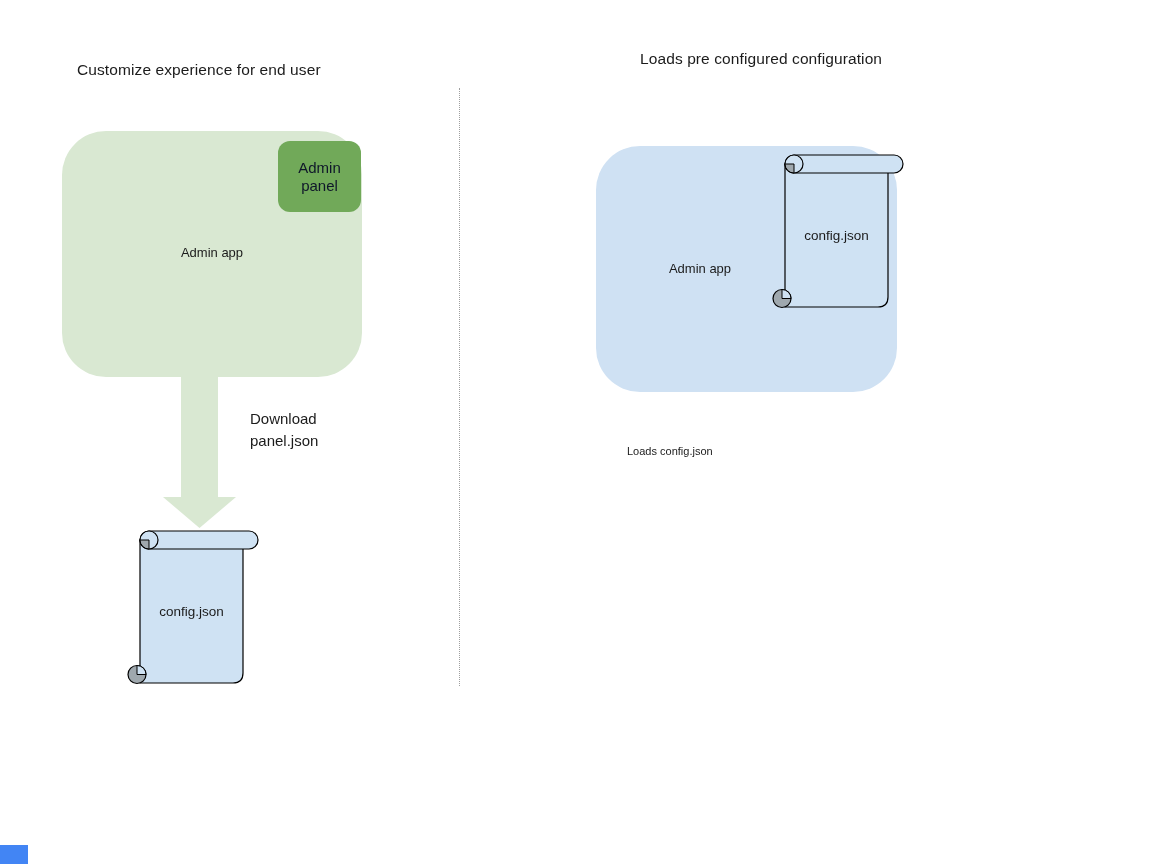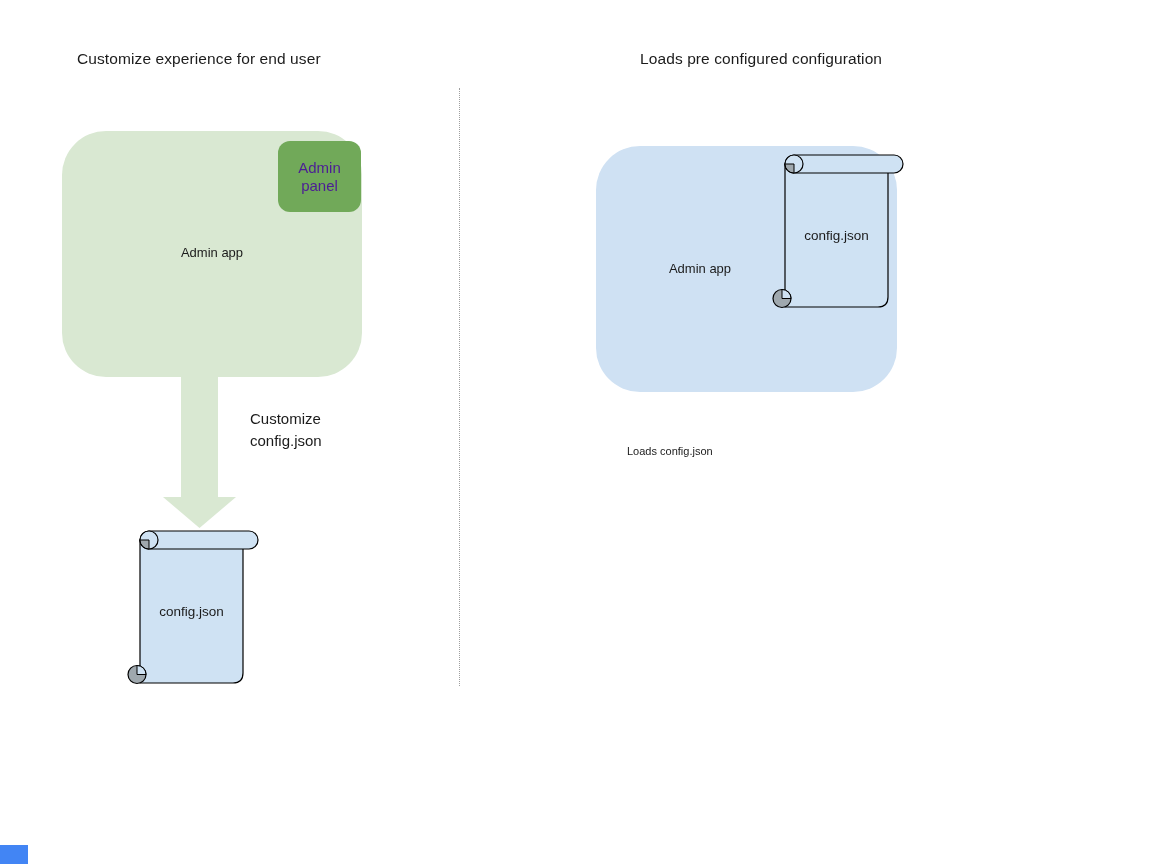--- a/index.html
+++ b/index.html
@@ -13,58 +13,58 @@
   .divider{
     width:0;border-left:1px dotted var(--divider-gray);
   }
   .app-box{border-radius:44px;}
   .admin-box{background:var(--admin-app-fill);}
   .demo-box{background:var(--demo-app-fill);}
   .app-label{font-size:13px;text-align:center;}
   .admin-panel{
     background:var(--admin-panel-fill);border-radius:12px;
     display:flex;align-items:center;justify-content:center;
-    font-size:15px;line-height:18px;text-align:center;color:#4c1d95;
+    font-size:15px;line-height:18px;text-align:center;color:#0f172a;
   }
   .annotation{font-size:15px;line-height:22px;}
   .caption{font-size:11px;white-space:nowrap;}
   .scroll-wrap{width:133px;height:156px;}
   .scroll-label{
     position:absolute;left:14px;width:103px;top:74px;
     font-size:13.5px;text-align:center;
   }
   .scroll-body{fill:var(--scroll-fill);stroke:#000;stroke-width:1.2;}
   .scroll-bar{fill:var(--scroll-fill);stroke:#000;stroke-width:1.2;}
   .scroll-curl-base{fill:var(--scroll-fill);stroke:#000;stroke-width:1.2;}
   .scroll-curl-gray{fill:var(--curl-gray);stroke:#000;stroke-width:1;}
   .scroll-curl-gray-base{fill:var(--curl-gray);stroke:#000;stroke-width:1.2;}
   .scroll-curl-notch{fill:var(--scroll-fill);stroke:#000;stroke-width:1;}
   .arrow-poly{fill:var(--arrow-fill);}
   .corner-square{background:var(--corner-square);}
 </style>
 </head>
 <body>
 
-<div class="abs title" style="left:77px;top:50px;text-align:center;">Customize experience for end user</div>
+<div class="abs title" style="left:77px;top:61px;text-align:center;">Customize experience for end user</div>
 <div class="abs title" style="left:640px;top:50px;">Loads pre configured configuration</div>
 
 <div class="abs divider" style="left:459px;top:88px;height:598px;"></div>
 
 <div class="abs app-box admin-box" style="left:62px;top:131px;width:300px;height:246px;">
   <div class="abs app-label" style="left:0;width:300px;top:114px;">Admin app</div>
 </div>
 <div class="abs admin-panel" style="left:278px;top:141px;width:83px;height:71px;">
   <span style="width:56px;">Admin panel</span>
 </div>
 
 <svg class="abs" style="left:160px;top:377px;" width="80" height="153" viewBox="0 0 80 153">
   <polygon class="arrow-poly" points="21,0 58,0 58,120 76,120 39.5,151 3,120 21,120"></polygon>
 </svg>
 
-<div class="abs annotation" style="left:250px;top:408px;width:100px;">Customize config.json</div>
+<div class="abs annotation" style="left:250px;top:408px;width:100px;">Download panel.json</div>
 
 <div class="abs scroll-wrap" style="left:126px;top:530px;">
   <svg width="133" height="156" viewBox="0 0 133 156">
     <path class="scroll-body" d="M14 10 H117 V143 Q117 153 107 153 H14 Z"></path>
     <rect class="scroll-bar" x="14" y="1" width="118" height="18" rx="9" ry="9"></rect>
     <circle class="scroll-curl-base" cx="23" cy="10" r="9"></circle>
     <path class="scroll-curl-gray" d="M14 10 A9 9 0 0 0 23 19 L23 10 Z"></path>
     <circle class="scroll-curl-gray-base" cx="11" cy="144.5" r="9"></circle>
     <path class="scroll-curl-notch" d="M11 135.5 A9 9 0 0 1 20 144.5 L11 144.5 Z"></path>
   </svg>

